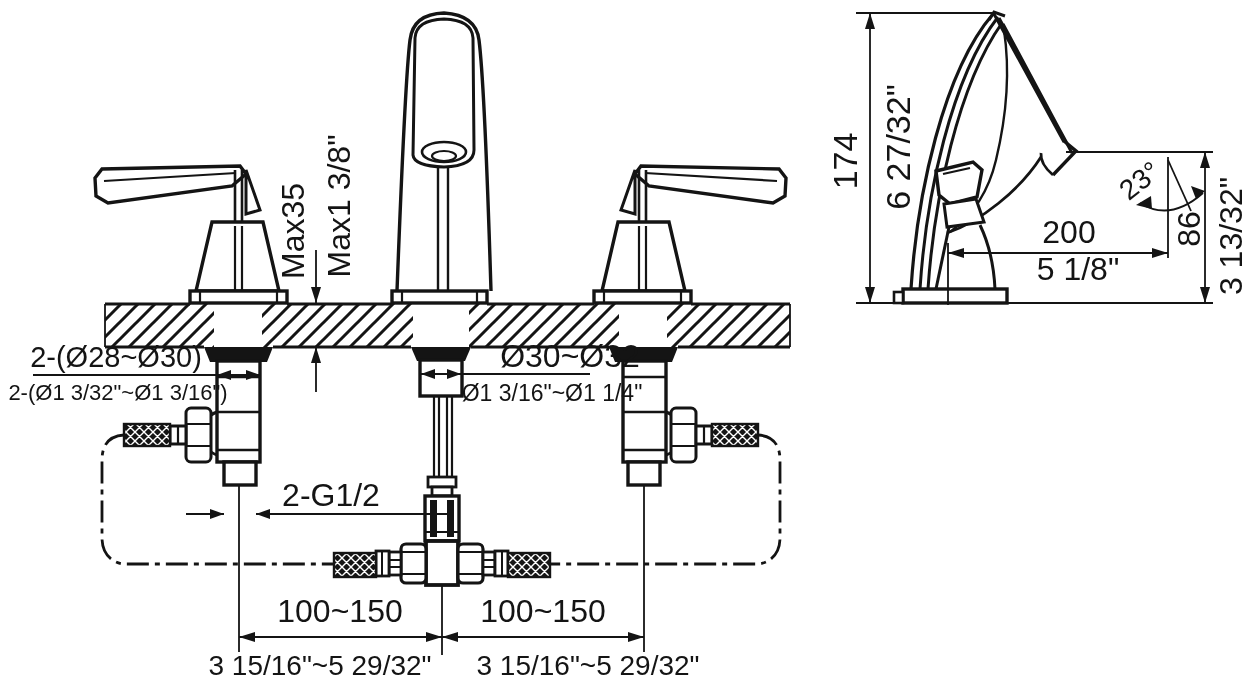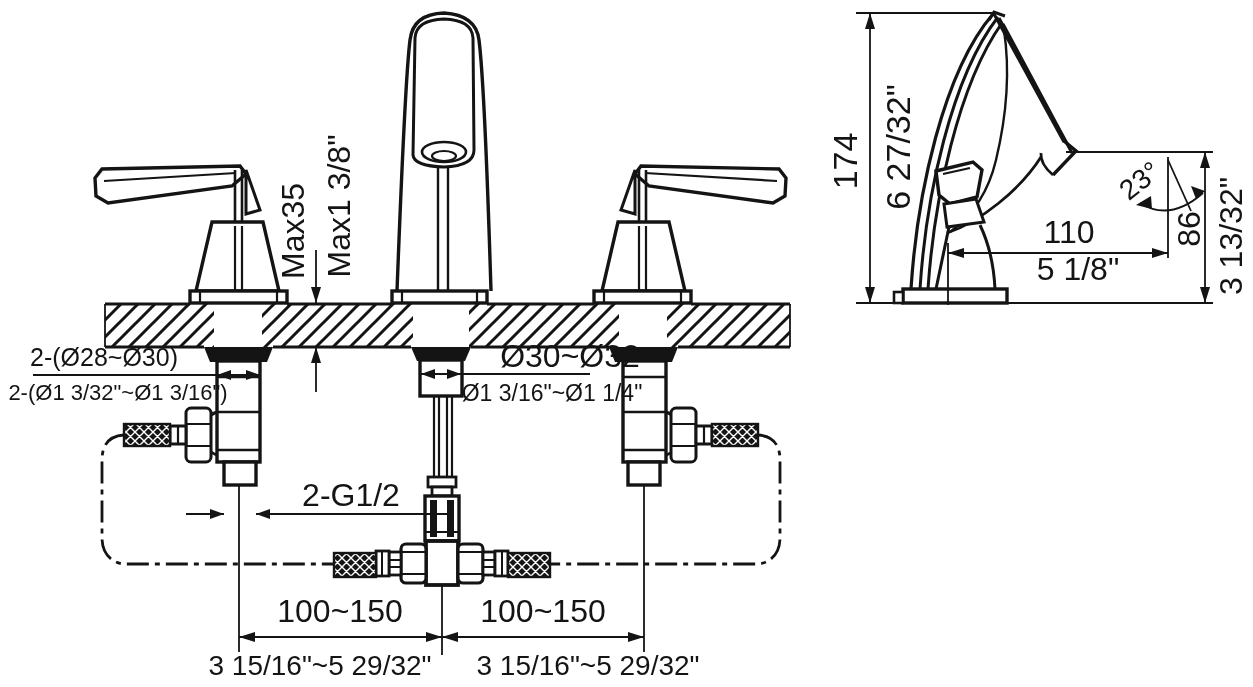--- a/index.html
+++ b/index.html
@@ -216,37 +216,37 @@
       <path d="M1140,203 Q1170,222 1203,193" stroke-width="1.8"></path>
       <polygon points="1136,205 1151,196 1152,209" fill="#141414" stroke="none"></polygon>
       <polygon points="1205,191 1191,186 1196,199" fill="#141414" stroke="none"></polygon>
     </g>
   </g>
 </svg>
 
 <div class="lbl rot" style="left:293px;top:231px;font-size:32px;">Max35</div>
 <div class="lbl rot" style="left:339px;top:206px;font-size:32px;">Max1 3/8"</div>
 
-<div class="lbl" style="left:104px;top:357px;font-size:25px;">2-(Ø28~Ø30)</div>
+<div class="lbl" style="left:116px;top:357px;font-size:29px;">2-(Ø28~Ø30)</div>
 <div class="lbl" style="left:118px;top:393px;font-size:22px;">2-(Ø1 3/32"~Ø1 3/16")</div>
 
 <div class="lbl" style="left:570px;top:356px;font-size:32px;">Ø30~Ø32</div>
 <div class="lbl" style="left:552px;top:393px;font-size:23px;">Ø1 3/16"~Ø1 1/4"</div>
 
-<div class="lbl" style="left:331px;top:495px;font-size:32px;margin-left:20px;">2-G1/2</div>
+<div class="lbl" style="left:331px;top:495px;font-size:32px;">2-G1/2</div>
 
 <div class="lbl" style="left:340px;top:611px;font-size:32px;">100~150</div>
 <div class="lbl" style="left:543px;top:611px;font-size:32px;">100~150</div>
 <div class="lbl" style="left:320px;top:666px;font-size:28px;">3 15/16"~5 29/32"</div>
 <div class="lbl" style="left:588px;top:666px;font-size:28px;">3 15/16"~5 29/32"</div>
 
 <div class="lbl rot" style="left:845px;top:161px;font-size:34px;">174</div>
 <div class="lbl rot" style="left:898px;top:147px;font-size:34px;">6 27/32"</div>
 
-<div class="lbl" style="left:1069px;top:232px;font-size:32px;">110</div>
+<div class="lbl" style="left:1069px;top:232px;font-size:32px;">200</div>
 <div class="lbl" style="left:1078px;top:269px;font-size:32px;">5 1/8"</div>
 
 <div class="lbl ang" style="left:1140px;top:181px;font-size:28px;">23°</div>
 
 <div class="lbl rot" style="left:1189px;top:229px;font-size:32px;">86</div>
 <div class="lbl rot" style="left:1231px;top:236px;font-size:32px;">3 13/32"</div>
 
 </div>
 
 </body></html>

